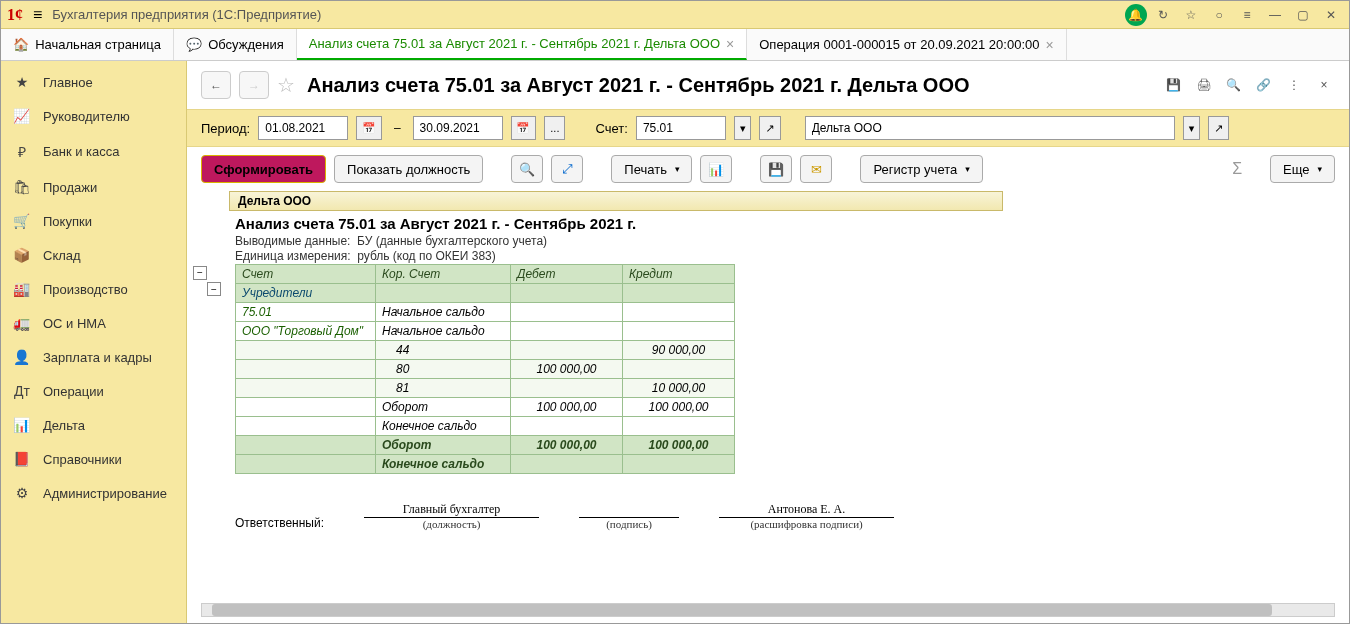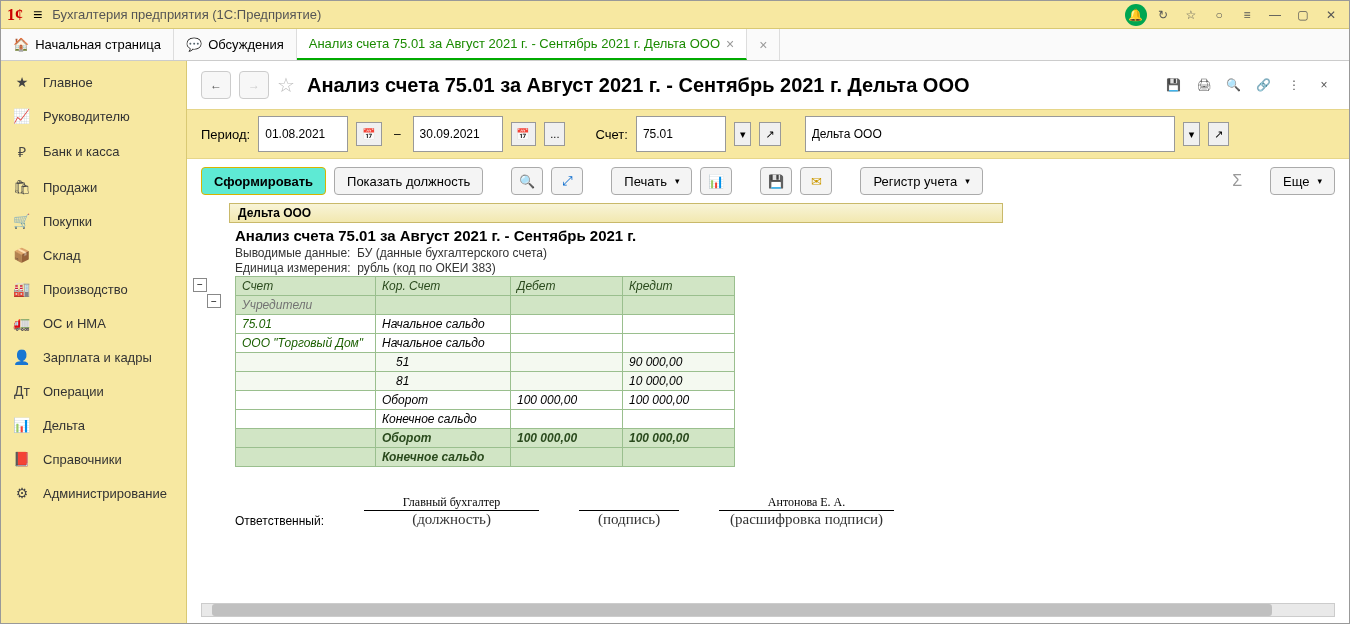--- a/index.html
+++ b/index.html
@@ -21,48 +21,48 @@
 .sidebar-item .ico { width: 18px; text-align: center; color: #444; font-size: 14px; }
 .main { flex: 1; display: flex; flex-direction: column; }
 .page-head { display: flex; align-items: center; padding: 10px 14px; gap: 8px; }
 .page-head .navbtn { width: 30px; height: 28px; border: 1px solid #ccc; border-radius: 4px; background: #f7f7f7; display: inline-flex; align-items: center; justify-content: center; cursor: pointer; color: #555; }
 .page-head .star { font-size: 20px; color: #bbb; cursor: pointer; }
 .page-head h1 { font-size: 20px; font-weight: bold; margin-left: 4px; }
 .page-head .spacer { flex: 1; }
 .page-head .ticon { width: 22px; color: #555; cursor: pointer; text-align: center; }
 .params { background: #f7e8a1; padding: 6px 14px; display: flex; align-items: center; gap: 8px; border-top: 1px solid #e6d68a; border-bottom: 1px solid #e6d68a; }
 .params label { font-size: 13px; }
-.params input[type=text] { height: 36px; border: 1px solid #999; padding: 0 6px; font-size: 12px; }
+.params input[type=text] { height: 24px; border: 1px solid #999; padding: 0 6px; font-size: 12px; }
 .params .calbtn, .params .ddbtn, .params .sqbtn { height: 24px; border: 1px solid #999; background: #f0f0f0; padding: 0 5px; cursor: pointer; display: inline-flex; align-items: center; font-size: 11px; }
 .params .dash { margin: 0 4px; }
 .toolbar { padding: 8px 14px; display: flex; align-items: center; gap: 8px; }
 .btn { height: 28px; border: 1px solid #aaa; border-radius: 4px; background: #f4f4f4; padding: 0 12px; cursor: pointer; font-size: 13px; display: inline-flex; align-items: center; gap: 4px; }
-.btn.primary { background: #5eead4; border-color: #d9b300; font-weight: bold; }
+.btn.primary { background: #be185d; border-color: #d9b300; font-weight: bold; }
 .btn .dd { font-size: 9px; margin-left: 4px; }
 .toolbar .iconbtn { width: 32px; height: 28px; border: 1px solid #aaa; border-radius: 4px; background: #f4f4f4; display: inline-flex; align-items: center; justify-content: center; cursor: pointer; font-size: 13px; }
 .toolbar .spacer { flex: 1; }
 .toolbar .sigma { font-size: 16px; color: #999; }
 .toolbar .sumfield { width: 130px; height: 26px; border: 1px solid #aaa; border-radius: 3px; text-align: right; padding: 0 8px; }
 .report-body { flex: 1; padding: 0 14px 8px 14px; overflow: auto; position: relative; }
 .org-band { background: linear-gradient(#f8f4d8, #f2e8b0); border: 1px solid #c9b96a; padding: 2px 8px; font-weight: bold; width: 774px; margin-left: 28px; }
 .rep-title { font-weight: bold; font-size: 15px; padding: 4px 0 2px 34px; }
 .rep-sub { font-size: 12px; padding: 0 0 1px 34px; color: #333; }
 .rep-table { border-collapse: collapse; margin-left: 34px; font-style: italic; }
 .rep-table td, .rep-table th { border: 1px solid #9abf8e; padding: 2px 6px; font-size: 12px; }
 .rep-table th { background: #d1e5c5; text-align: left; font-weight: normal; color: #2a4a1d; }
-.rep-table .hdr2 { background: #d1e5c5; color: #737373; }
+.rep-table .hdr2 { background: #d1e5c5; color: #0c4a6e; }
 .rep-table .acct { color: #1a5f00; }
-.rep-table .num { text-align: left; }
+.rep-table .num { text-align: center; }
 .rep-table .bold td { font-weight: bold; background: #d1e5c5; color: #2a4a1d; }
 .rep-table .spc td { background: #f4f9f0; }
 .tree-btn { width: 14px; height: 14px; border: 1px solid #888; display: inline-flex; align-items: center; justify-content: center; font-size: 10px; background: #fff; cursor: pointer; }
 .sign-block { display: flex; gap: 40px; padding: 28px 0 0 34px; font-size: 12px; align-items: flex-end; }
 .sign-col { text-align: center; font-family: Liberation Serif, serif; }
 .sign-line { border-bottom: 1px solid #000; height: 16px; width: 175px; }
-.sign-cap { font-size: 15px; color: #333; }
+.sign-cap { font-size: 11px; color: #333; }
 .scroll-h { height: 14px; background: #e9e9e9; border: 1px solid #ccc; margin: 6px 14px; position: relative; }
 .scroll-h .thumb { position: absolute; left: 10px; width: 1060px; height: 12px; background: #c0c0c0; border-radius: 3px; }
 </style>
 </head>
 <body>
 
 <div class="titlebar">
   <span class="logo">1¢</span>
   <span class="menu-icon">≡</span>
   <span class="title">Бухгалтерия предприятия  (1С:Предприятие)</span>
@@ -84,20 +84,21 @@
     </div>
   <div class="tab">
       <span>💬</span>
       <span>Обсуждения</span>
     </div>
   <div class="tab active">
       <span>Анализ счета 75.01 за Август 2021 г. - Сентябрь 2021 г. Дельта ООО</span>
       <span class="close">×</span>
     </div>
   <div class="tab">
+      <span>Операция 0001-000015 от 20.09.2021 20:00:00</span>
       <span class="close">×</span>
     </div>
 </div>
 
 <div class="content-wrap">
   <div class="sidebar" id="sidebar">
       <div class="sidebar-item">
         <span class="ico">★</span>
         <span>Главное</span>
       </div>
@@ -209,21 +210,21 @@
       <span style="width:12px"></span>
       <button class="btn">
           <span>Еще</span>
           <span class="dd">▾</span>
         </button>
     </div>
 
     <div class="report-body">
       <div class="org-band">Дельта ООО</div>
       <div class="rep-title">Анализ счета 75.01 за Август 2021 г. - Сентябрь 2021 г.</div>
-      <div class="rep-sub"><span>Выводимые данные:</span>&nbsp;&nbsp;<span>БУ (данные бухгалтерского счета)</span></div>
+      <div class="rep-sub"><span>Выводимые данные:</span>&nbsp;&nbsp;<span>БУ (данные бухгалтерского учета)</span></div>
       <div class="rep-sub"><span>Единица измерения:</span>&nbsp;&nbsp;<span>рубль (код по ОКЕИ 383)</span></div>
 
       <div style="position:absolute; left:6px; top:74px;">
         <span class="tree-btn">−</span><br>
         <div style="height:2px"></div>
         <span class="tree-btn" style="margin-left:14px">−</span>
       </div>
 
       <table class="rep-table">
         <tbody>
@@ -248,23 +249,29 @@
               <td class="num"></td>
             </tr>
             <tr>
               <td class="acct">   ООО "Торговый Дом"</td>
               <td style="padding-left:6px">Начальное сальдо</td>
               <td class="num"></td>
               <td class="num"></td>
             </tr>
             <tr class="spc">
               <td class="acct"></td>
-              <td style="padding-left:20px">51</td>
+              <td style="padding-left:20px">44</td>
               <td class="num"></td>
               <td class="num">90 000,00</td>
+            </tr>
+            <tr class="spc">
+              <td class="acct"></td>
+              <td style="padding-left:20px">80</td>
+              <td class="num">100 000,00</td>
+              <td class="num"></td>
             </tr>
             <tr class="spc">
               <td class="acct"></td>
               <td style="padding-left:20px">81</td>
               <td class="num"></td>
               <td class="num">10 000,00</td>
             </tr>
             <tr>
               <td class="acct"></td>
               <td style="padding-left:6px">Оборот</td>

